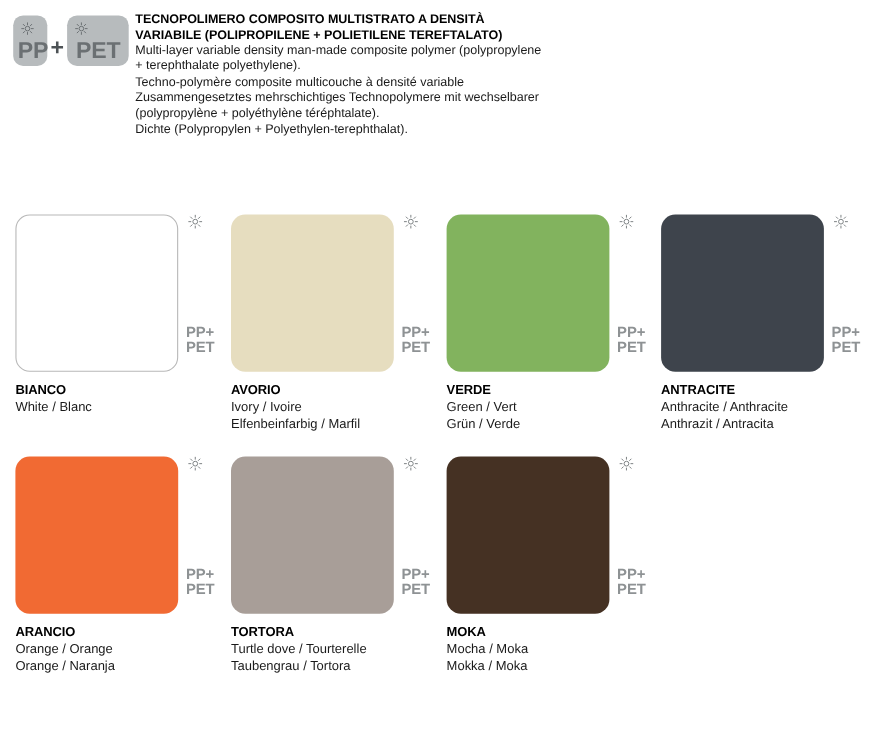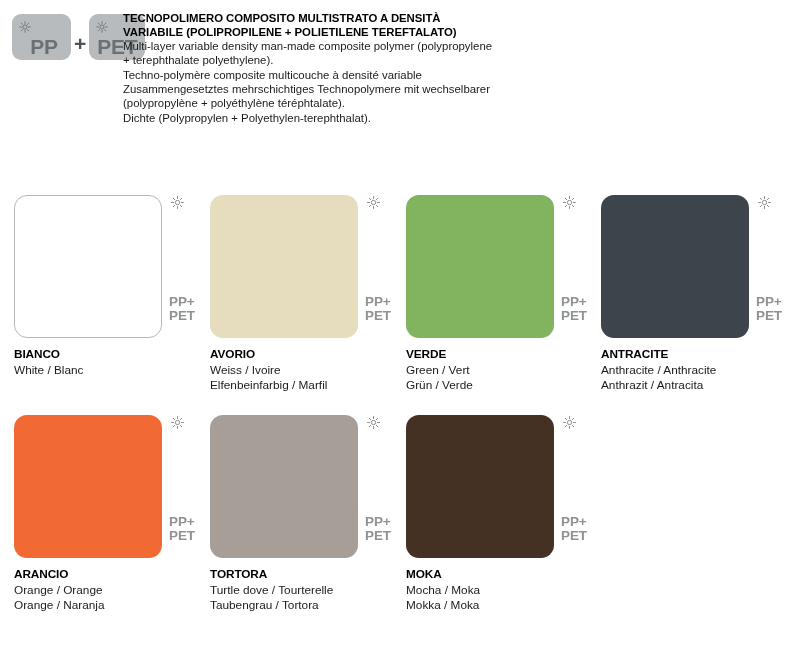--- a/index.html
+++ b/index.html
@@ -35,21 +35,21 @@
     position: relative;
     background: #b7bbbd;
     border-radius: 9px;
     height: 46px;
     display: flex;
     align-items: flex-end;
     justify-content: center;
     box-sizing: border-box;
     padding: 0 7px 3px 7px;
   }
-  .badge-pp  { width: 59px; padding-left: 12px; }
+  .badge-pp  { width: 31px; padding-left: 12px; }
   .badge-pet { width: 56px; }
   .badge-text {
     font-size: 21px;
     font-weight: bold;
     color: #6b7073;
     letter-spacing: -0.2px;
     line-height: 1;
   }
   .badge-sun {
     position: absolute;
@@ -265,21 +265,21 @@
     <line x1="6.7" y1="17.3" x2="4.2" y2="19.8"></line>
   </g>
             </svg></span>
       <div class="pp-pet" style="color: rgb(142, 146, 148);">
         <span>PP+</span>
         <span>PET</span>
       </div>
     </div>
     <div class="caption">
       <div class="cap-name">AVORIO</div>
-      <div class="cap-tr">Weiss / Ivoire</div>
+      <div class="cap-tr">Ivory / Ivoire</div>
       <div class="cap-tr">Elfenbeinfarbig / Marfil</div>
     </div>
       </div>
       <div class="cell" style="left: 406px;">
     <div class="swatch-wrap">
       <div class="swatch" style="background: rgb(130, 179, 94);"></div>
       <span class="sun-icon"><svg viewBox="0 0 24 24" width="13" height="13">
   <circle cx="12" cy="12" r="4" fill="none" stroke="#777c7e" stroke-width="1.6"></circle>
   <g stroke="#777c7e" stroke-width="1.6" stroke-linecap="round">
     <line x1="12" y1="1" x2="12" y2="4.6"></line>

